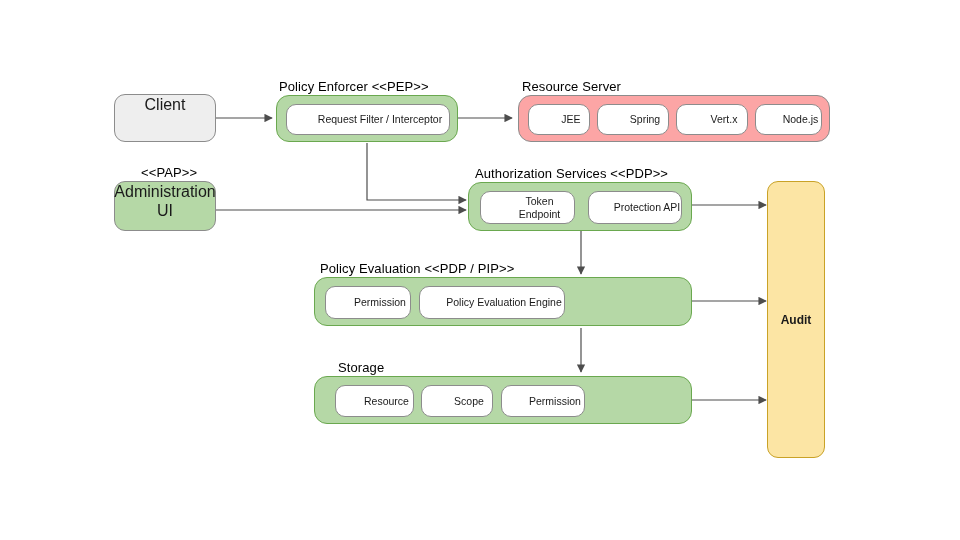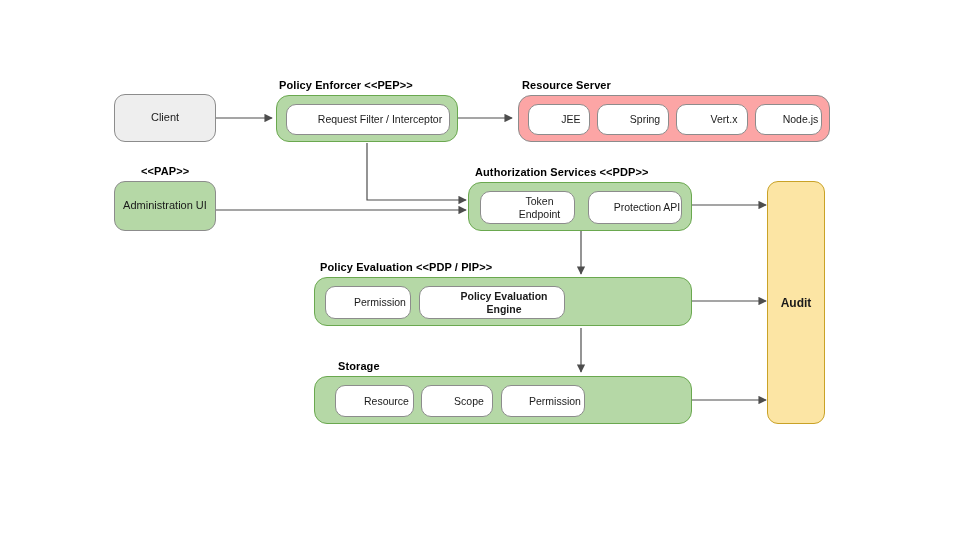--- a/index.html
+++ b/index.html
@@ -20,36 +20,36 @@
     left: 0;
     top: 0;
     width: 960px;
     height: 540px;
     pointer-events: none;
   }
 
   
   .grp-title {
     position: absolute;
-    font-size: 11px;
-    font-weight: bold;
+    font-size: 13px;
+    font-weight: normal;
     color: #000000;
     white-space: nowrap;
     letter-spacing: 0.1px;
   }
 
   
   .node {
     position: absolute;
     box-sizing: border-box;
     display: flex;
-    align-items: center;
+    align-items: flex-start;
     justify-content: center;
     text-align: center;
-    font-size: 11px;
+    font-size: 16px;
     color: #1a1a1a;
     border-radius: 11px;
     line-height: 1.2;
   }
 
   
   .node-client {
     background: #eeeeee;
     border: 1px solid #8c8c8c;
   }
@@ -176,35 +176,35 @@
     <div class="chip" style="left:119px; top:8px; width:94px; height:33px;">
       <span>Protection API</span>
     </div>
   </div>
 
   <div class="grp-title" style="left:320px; top:261px;">Policy Evaluation &lt;&lt;PDP / PIP&gt;&gt;</div>
   <div class="container container-green" style="left:314px; top:277px; width:378px; height:49px;">
     <div class="chip" style="left:10px; top:8px; width:86px; height:33px;">
       <span>Permission</span>
     </div>
-    <div class="chip" style="left:104px; top:8px; width:146px; height:33px;font-weight:bold;">
+    <div class="chip" style="left:104px; top:8px; width:146px; height:33px;">
       <span>Policy Evaluation Engine</span>
     </div>
   </div>
 
   <div class="grp-title" style="left:338px; top:360px;">Storage</div>
   <div class="container container-green" style="left:314px; top:376px; width:378px; height:48px;">
     <div class="chip" style="left:20px; top:8px; width:79px; height:32px;">
       <span>Resource</span>
     </div>
     <div class="chip" style="left:106px; top:8px; width:72px; height:32px;">
       <span>Scope</span>
     </div>
     <div class="chip" style="left:186px; top:8px; width:84px; height:32px;">
       <span>Permission</span>
     </div>
   </div>
 
-  <div class="audit" style="left:767px; top:181px; width:58px; height:243px;">
+  <div class="audit" style="left:767px; top:181px; width:58px; height:277px;">
     <span>Audit</span>
   </div>
 
 </div>
 
 </body></html>

